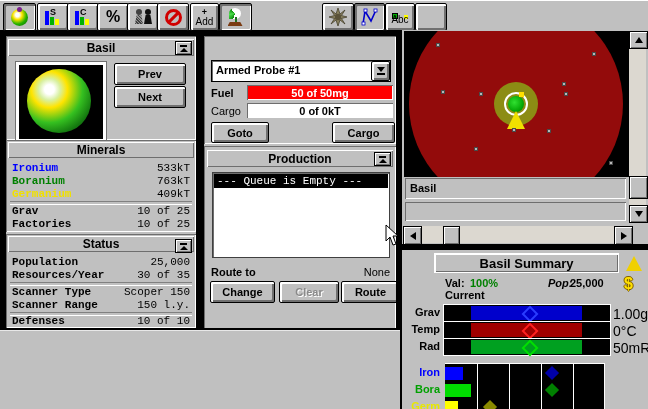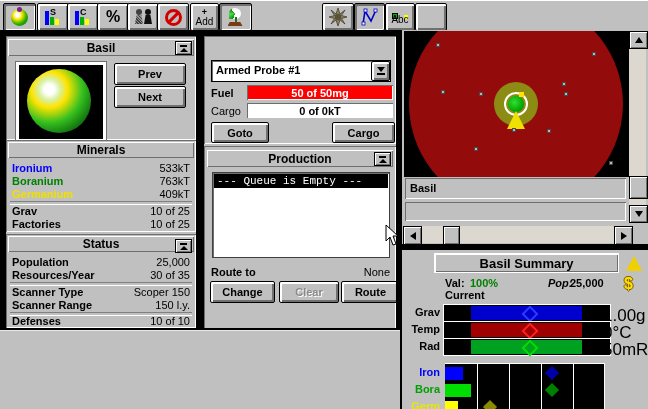--- a/index.html
+++ b/index.html
@@ -13,37 +13,37 @@
        display:flex;align-items:center;justify-content:center;font-weight:bold;}
   .btn.pressed{box-shadow:inset 1px 1px 0 #707070, inset 2px 2px 0 #707070, inset -1px -1px 0 #fff;}
   .hdr{background:#c0c0c0;box-shadow:inset 1px 1px 0 #fff, inset -1px -1px 0 #6e6e6e;
        display:flex;align-items:center;justify-content:center;font-size:12px;}
   .coll{position:absolute;right:2px;top:2px;width:15px;height:12px;background:#c0c0c0;border:1px solid #000;
         box-shadow:inset 1px 1px 0 #fff, inset -1px -1px 0 #707070;display:flex;flex-direction:column;align-items:center;justify-content:center;}
   .coll .bar{width:7px;height:2px;background:#000;margin-bottom:1px;}
   .coll .tri{width:0;height:0;border-left:4px solid transparent;border-right:4px solid transparent;border-bottom:4px solid #000;}
   .seccol{position:absolute;background:#c0c0c0;box-shadow:inset 1px 1px 0 #6e6e6e, inset -1px -1px 0 #fff;}
   .rowline{position:absolute;left:4px;right:4px;height:2px;border-top:1px solid #808080;border-bottom:1px solid #fff;}
-  .kv{position:absolute;left:6px;right:6px;height:13px;display:flex;justify-content:space-between;align-items:center;}
+  .kv{position:absolute;left:6px;right:6px;height:13px;display:flex;justify-content:space-between;align-items:center;font-family:Liberation Mono, monospace;}
   .c-iron{color:#0000ff}.c-bora{color:#008000}.c-germ{color:#f0e000}
   .toolbtn{position:absolute;top:2px;height:26px;}
   .tb-ic{font-size:15px;line-height:1;}
   
   .sb-btn{position:absolute;background:#c0c0c0;border:1px solid #000;
           box-shadow:inset 1px 1px 0 #fff, inset -1px -1px 0 #707070;
           display:flex;align-items:center;justify-content:center;font-size:9px;line-height:1;}
   .sb-track{background:#dcd8d0;}
   .sb-thumb{position:absolute;background:#c0c0c0;border:1px solid #000;
             box-shadow:inset 1px 1px 0 #fff, inset -1px -1px 0 #707070;}
   
   .habrow{position:absolute;left:41px;width:166px;height:16px;background:#000;border:1px solid #fff;}
   .hab-seg{position:absolute;top:1px;bottom:1px;}
   .hab-diamond{position:absolute;top:3px;width:8px;height:8px;border:2px solid;transform:rotate(45deg);background:transparent;}
   .hablabel{position:absolute;width:38px;text-align:right;font-size:11px;}
-  .habval{position:absolute;left:201px;font-size:17px;font-weight:bold;}
+  .habval{position:absolute;left:211px;font-size:14px;font-weight:bold;}
   .mingraph-line{position:absolute;top:0;bottom:0;width:1px;background:#fff;}
   .minbar{position:absolute;height:13px;}
   .mindiamond{position:absolute;width:10px;height:10px;transform:rotate(45deg);}
   .star{position:absolute;width:4px;height:4px;background:#b8b8b8;border:1px solid #4a4a4a;box-sizing:border-box;}
 </style>
 </head>
 <body>
 
 <div id="screen">
 

